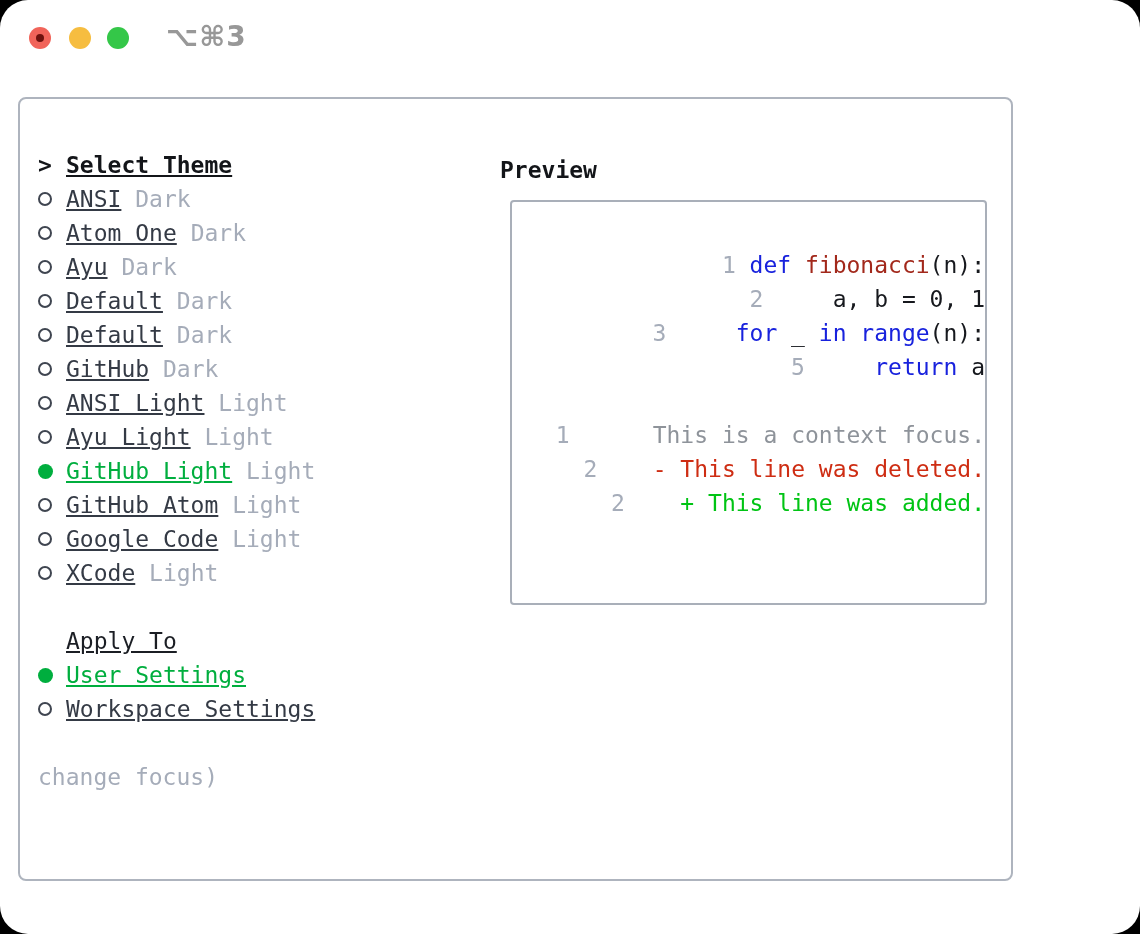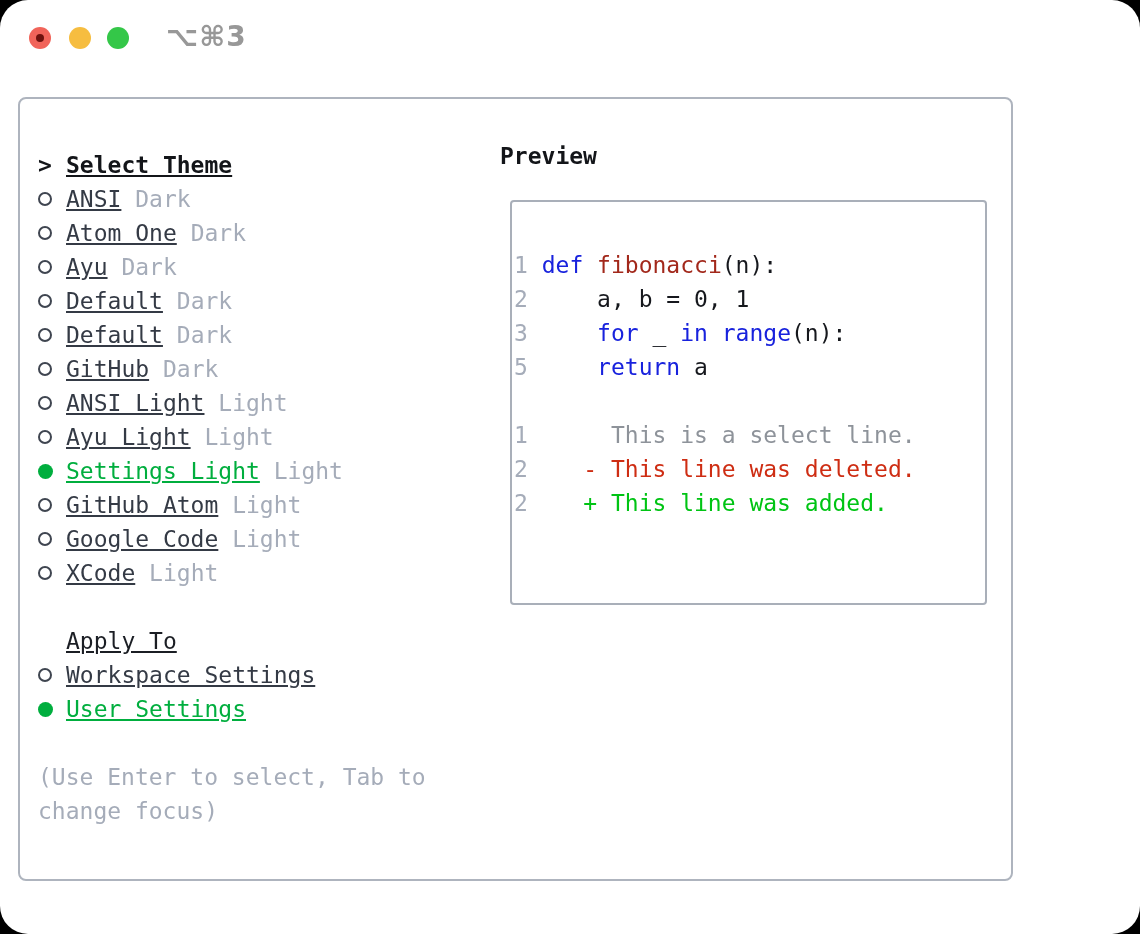--- a/index.html
+++ b/index.html
@@ -41,29 +41,29 @@
   .ring{width:14px;height:14px;box-sizing:border-box;border:2.5px solid #3f4550;border-radius:50%;}
   .dot{width:15px;height:15px;border-radius:50%;background:var(--green);}
   .label{white-space:pre;text-decoration:underline;}
   .bold{font-weight:bold;color:var(--dark);}
   .sel{color:var(--green);}
   .suffix{white-space:pre;color:var(--muted);}
   .apply-title{color:#1b1e24;}
   .help{color:var(--muted);}
   
   .preview-title{
-    position:absolute;left:480px;top:40px;height:34px;line-height:34px;
+    position:absolute;left:480px;top:54px;height:34px;line-height:34px;
     font-size:23px;font-weight:bold;color:var(--dark);
   }
   .preview-box{
     position:absolute;left:490px;top:101px;width:477px;height:405px;
     border:2px solid #a9afb9;border-radius:4px;box-sizing:border-box;
     overflow:hidden;
   }
-  .preview-lines{padding:46px 0 0 2px;}
+  .preview-lines{padding:46px 0 0 2px;text-align:right;}
   .pline{height:34px;line-height:34px;font-size:23px;white-space:pre;}
   .num{color:var(--muted);}
   .kw{color:var(--kw);}
   .fn{color:var(--fn);}
   .plain{color:#16181d;}
   .ctx{color:var(--ctx);}
   .del{color:var(--del);}
   .add{color:var(--add);}
 </style>
 </head>
@@ -139,21 +139,21 @@
           <span class="marker">
             <span class="ring"></span>
           </span>
           <span class="label">Ayu Light</span>
           <span class="suffix"> Light</span>
         </div>
         <div class="row">
           <span class="marker">
             <span class="dot"></span>
           </span>
-          <span class="label sel">Settings Light</span>
+          <span class="label sel">GitHub Light</span>
           <span class="suffix"> Light</span>
         </div>
         <div class="row">
           <span class="marker">
             <span class="ring"></span>
           </span>
           <span class="label">GitHub Atom</span>
           <span class="suffix"> Light</span>
         </div>
         <div class="row">
@@ -170,44 +170,43 @@
           <span class="label">XCode</span>
           <span class="suffix"> Light</span>
         </div>
         <div class="row"></div>
         <div class="row">
           <span class="marker"></span>
           <span class="label apply-title">Apply To</span>
         </div>
         <div class="row">
           <span class="marker">
+            <span class="dot"></span>
+          </span>
+          <span class="label sel">User Settings</span>
+        </div>
+        <div class="row">
+          <span class="marker">
             <span class="ring"></span>
           </span>
           <span class="label">Workspace Settings</span>
         </div>
-        <div class="row">
-          <span class="marker">
-            <span class="dot"></span>
-          </span>
-          <span class="label sel">User Settings</span>
-        </div>
         <div class="row"></div>
-        <div class="row help">(Use Enter to select, Tab to</div>
         <div class="row help">change focus)</div>
       </div>
 
     <div class="preview-title">Preview</div>
 
     <div class="preview-box">
       <div class="preview-lines" id="preview-lines">
           <div class="pline"><span class="num">1 </span><span class="seg kw">def</span><span class="seg plain"> </span><span class="seg fn">fibonacci</span><span class="seg plain">(n):</span></div>
           <div class="pline"><span class="num">2 </span><span class="seg plain">    a, b = 0, 1</span></div>
           <div class="pline"><span class="num">3 </span><span class="seg plain">    </span><span class="seg kw">for</span><span class="seg plain"> _ </span><span class="seg kw">in</span><span class="seg plain"> </span><span class="seg kw">range</span><span class="seg plain">(n):</span></div>
           <div class="pline"><span class="num">5 </span><span class="seg plain">    </span><span class="seg kw">return</span><span class="seg plain"> a</span></div>
           <div class="pline"><span class="num"></span></div>
-          <div class="pline"><span class="num">1 </span><span class="seg ctx">     This is a select line.</span></div>
+          <div class="pline"><span class="num">1 </span><span class="seg ctx">     This is a context focus.</span></div>
           <div class="pline"><span class="num">2 </span><span class="seg del">   - This line was deleted.</span></div>
           <div class="pline"><span class="num">2 </span><span class="seg add">   + This line was added.</span></div>
         </div>
     </div>
   </div>
 
 </div>
 
 </body></html>

